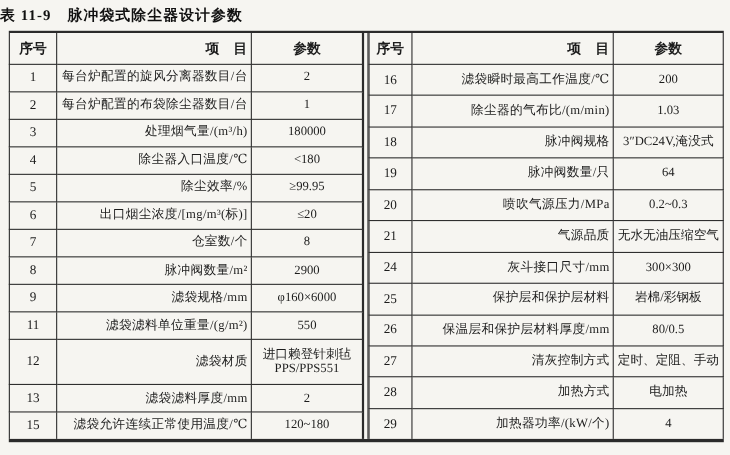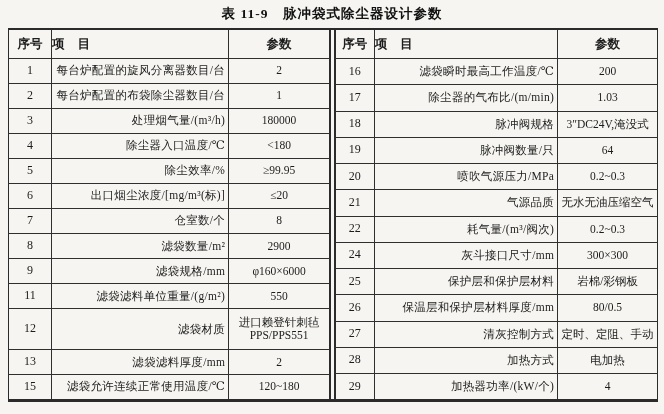--- a/index.html
+++ b/index.html
@@ -6,21 +6,21 @@
   body{
     width:664px;height:414px;
     background:#f6f5f1;
     font-family:"Liberation Serif","DejaVu Serif",serif;
     color:#1c1c1c;
     overflow:hidden;
   }
   .page{position:relative;width:664px;height:414px;}
   .title{
     position:absolute;top:5px;left:0;width:100%;
-    text-align:center;font-size:13.5px;font-weight:bold;
+    font-size:13.5px;font-weight:bold;
     letter-spacing:1px;color:#111;
   }
   .table-wrap{
     position:absolute;top:28px;left:8px;right:6px;
     height:374px;
     border-top:2px solid #2b2b2b;
     border-bottom:3px solid #2b2b2b;
     display:flex;
     box-sizing:border-box;
   }
@@ -45,21 +45,21 @@
     line-height:1.15;
   }
   .half tr:first-child td{border-top:none;}
   .half tr:last-child td{border-bottom:none;}
   .half td:first-child{border-left:1px solid #2b2b2b;}
   .half td:last-child{border-right:1px solid #2b2b2b;}
   .col-no{width:12%;text-align:center;}
   .col-item{width:57%;text-align:right;padding-left:7px;font-size:11.5px;letter-spacing:.3px;}
   .col-param{width:31%;text-align:center;white-space:pre-line;font-size:11.5px;}
   .hdr td{font-weight:bold;text-align:center;font-size:12.5px;height:26px;}
-  .hdr td.col-item{text-align:left;padding-left:0;}
+  .hdr td.col-item{text-align:right;padding-left:0;}
   tr.dbl td{height:38px;}
 </style>
 </head>
 <body>
 
 <div class="page">
   <div class="title">表 11-9　脉冲袋式除尘器设计参数</div>
 
   <div class="table-wrap">
 
@@ -100,21 +100,21 @@
         <td class="col-item">出口烟尘浓度/[mg/m³(标)]</td>
         <td class="col-param">≤20</td>
       </tr>
       <tr>
         <td class="col-no">7</td>
         <td class="col-item">仓室数/个</td>
         <td class="col-param">8</td>
       </tr>
       <tr>
         <td class="col-no">8</td>
-        <td class="col-item">滤袋数量/m²</td>
+        <td class="col-item">脉冲阀数量/m²</td>
         <td class="col-param">2900</td>
       </tr>
       <tr>
         <td class="col-no">9</td>
         <td class="col-item">滤袋规格/mm</td>
         <td class="col-param">φ160×6000</td>
       </tr>
       <tr>
         <td class="col-no">11</td>
         <td class="col-item">滤袋滤料单位重量/(g/m²)</td>
@@ -172,25 +172,20 @@
         <td class="col-no">20</td>
         <td class="col-item">喷吹气源压力/MPa</td>
         <td class="col-param">0.2~0.3</td>
       </tr>
       <tr>
         <td class="col-no">21</td>
         <td class="col-item">气源品质</td>
         <td class="col-param">无水无油压缩空气</td>
       </tr>
       <tr>
-        <td class="col-no">22</td>
-        <td class="col-item">耗气量/(m³/阀次)</td>
-        <td class="col-param">0.2~0.3</td>
-      </tr>
-      <tr>
         <td class="col-no">24</td>
         <td class="col-item">灰斗接口尺寸/mm</td>
         <td class="col-param">300×300</td>
       </tr>
       <tr>
         <td class="col-no">25</td>
         <td class="col-item">保护层和保护层材料</td>
         <td class="col-param">岩棉/彩钢板</td>
       </tr>
       <tr>

